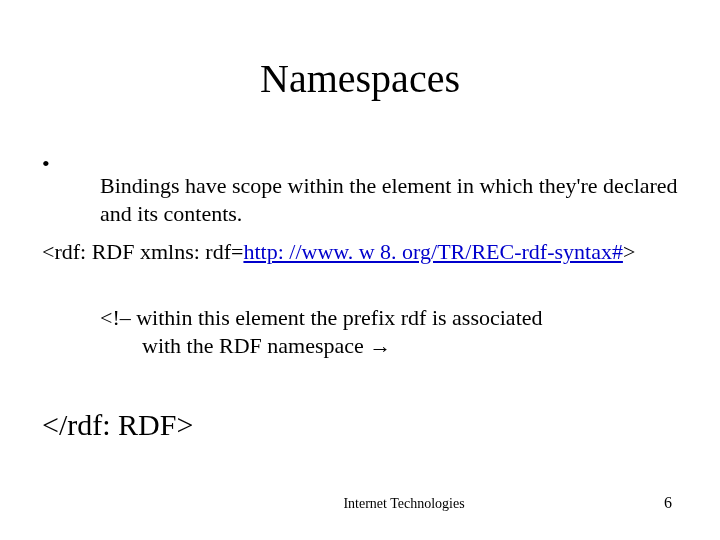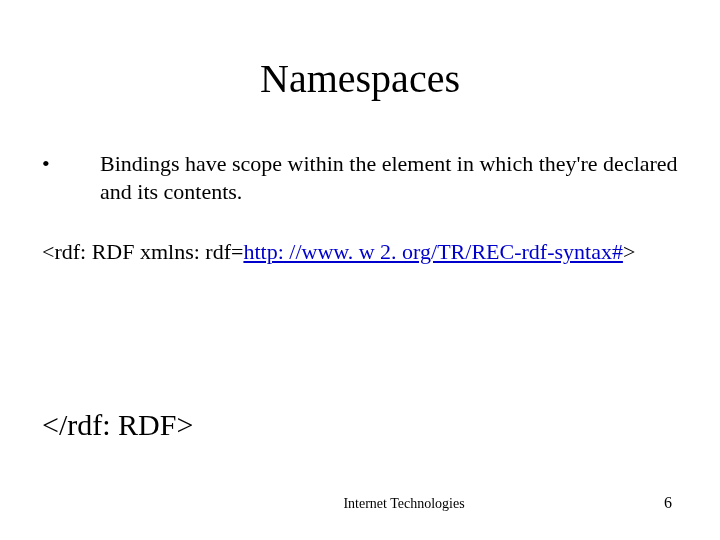--- a/index.html
+++ b/index.html
@@ -35,20 +35,21 @@
     display: flex;
     font-size: 22px;
     line-height: 1.25;
   }
   .bullet-mark {
     width: 58px;
     flex: 0 0 58px;
   }
   .bullet-text {
     flex: 1;
+    margin-top: 22px;
   }
   .code-line-1 {
     position: absolute;
     top: 239px;
     left: 42px;
     right: 40px;
     font-size: 22px;
     white-space: nowrap;
   }
   .code-link {
@@ -94,22 +95,26 @@
 <div class="slide">
 
   <div class="title">Namespaces</div>
 
   <div class="bullet-row">
     <div class="bullet-mark">•</div>
     <div class="bullet-text">Bindings have scope within the element in which they're declared and its contents.</div>
   </div>
 
   <div class="code-line-1">
-    <span>&lt;rdf: RDF xmlns: rdf=</span><span class="code-link">http: //www. w 2. org/TR/REC-rdf-syntax#</span><span>&gt;</span>
+    <span>&lt;rdf: RDF xmlns: rdf=</span><span class="code-link">http: //www. w 8. org/TR/REC-rdf-syntax#</span><span>&gt;</span>
   </div>
 
+  <div class="comment-block">
+    <div>&lt;!– within this element the prefix rdf is associated</div>
+    <div class="comment-line2">with the RDF namespace →</div>
+  </div>
 
   <div class="code-line-2">&lt;/rdf: RDF&gt;</div>
 
   <div class="footer-center">Internet Technologies</div>
   <div class="footer-num">6</div>
 
 </div>
 
 </body></html>

